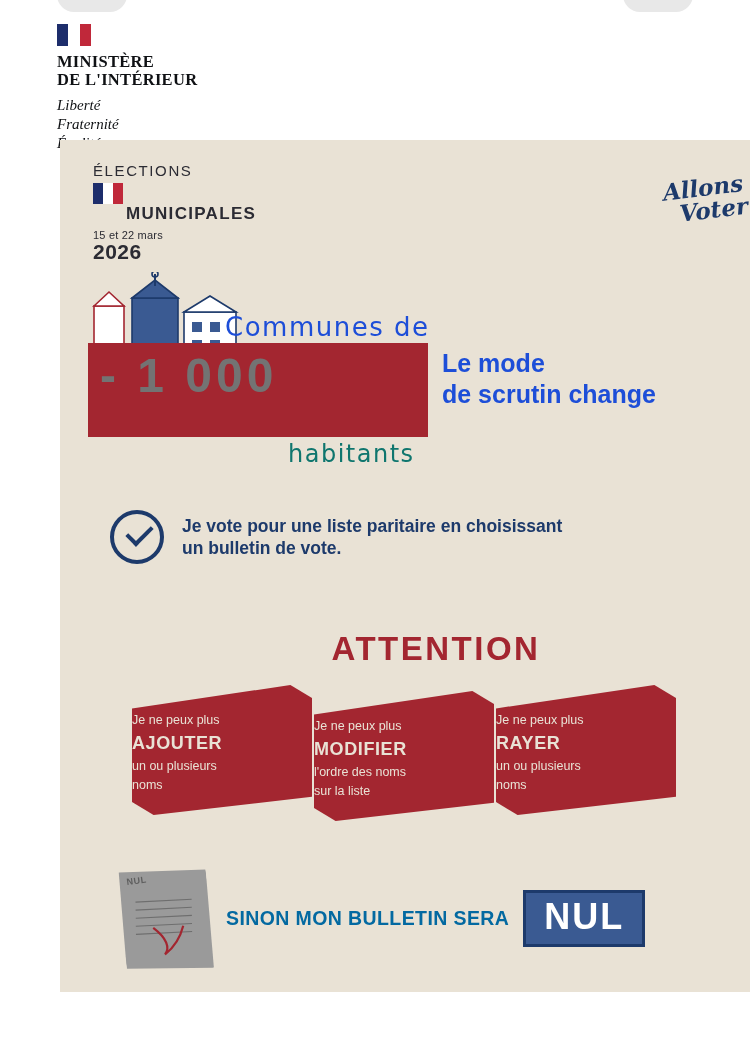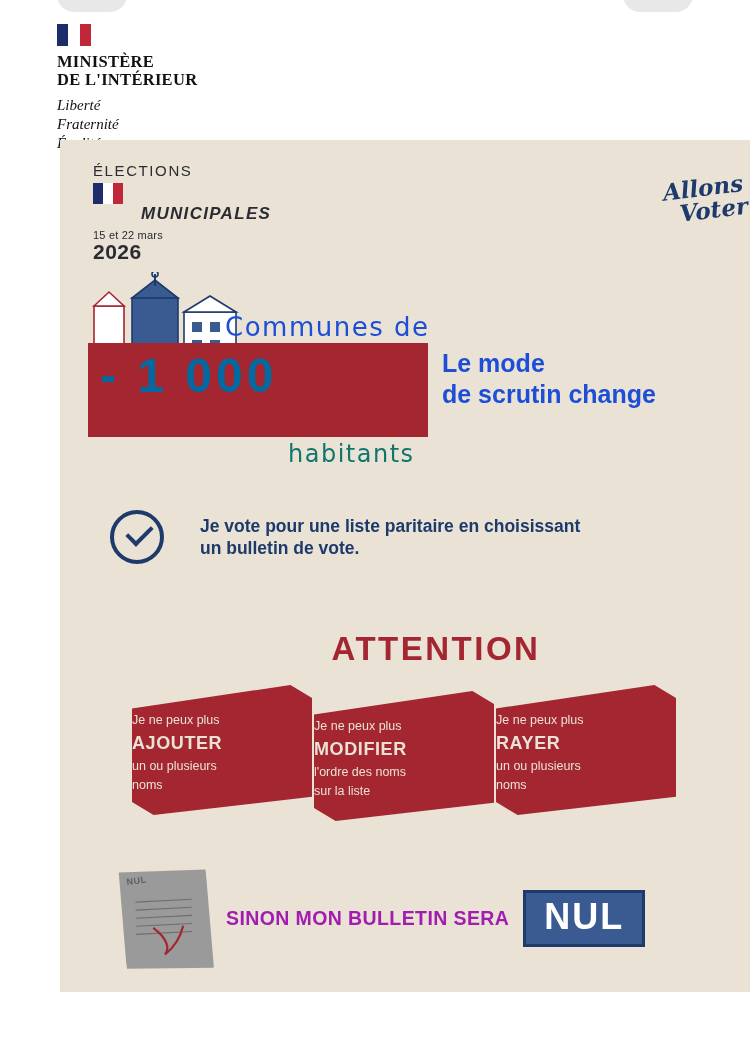--- a/index.html
+++ b/index.html
@@ -84,23 +84,22 @@
   }
   .elections .line1 {
     font-size: 15px;
     letter-spacing: 1.6px;
     color: #2b2b33;
     font-weight: 500;
   }
   .elections .row {
     display: flex;
     align-items: flex-end;
-    gap: 18px;
+    gap: 3px;
     margin-top: 2px;
-    font-style: italic;
   }
   .elections .flag2 {
     width: 30px; height: 42px;
     display: flex;
     flex-direction: column;
     position: relative;
     margin-top: 2px;
   }
   .elections .flag2 .bandes { display: flex; width: 30px; height: 21px; }
   .elections .flag2 .bandes span { flex: 1 1 auto; }
@@ -155,21 +154,21 @@
   .band {
     position: absolute;
     left: 28px; top: 203px;
     width: 340px; height: 94px;
     background: #a32630;
   }
   .band-text {
     position: absolute;
     left: 40px; top: 212px;
     width: 320px;
-    color: #0369a1;
+    color: #737373;
     font-size: 48px;
     font-weight: bold;
     letter-spacing: 4px;
     line-height: 1;
   }
   .communes {
     position: absolute;
     left: 165px; top: 172px;
     font-size: 26px;
     color: #1d4ed8;
@@ -192,21 +191,21 @@
     color: #1d4ed8;
     line-height: 1.25;
   }
 
   
   .check-row {
     position: absolute;
     left: 50px; top: 370px;
     display: flex;
     align-items: center;
-    gap: 36px;
+    gap: 18px;
     width: 620px;
   }
   .check-circle {
     width: 54px; height: 54px;
     border: 4px solid #1d3a6b;
     border-radius: 50%;
     flex: 0 0 auto;
     position: relative;
   }
   .check-circle:after {
@@ -296,21 +295,21 @@
     left: 12px; top: 10px;
     font-size: 9px;
     font-weight: bold;
     color: #5f5f5f;
     letter-spacing: 0.5px;
   }
   .sinon {
     font-size: 19.5px;
     font-weight: bold;
     letter-spacing: 0.4px;
-    color: #a21caf;
+    color: #0369a1;
     white-space: nowrap;
   }
   .nul-box {
     background: #3a5a92;
     border: 3px solid #1d3a6b;
     color: #ffffff;
     font-size: 36px;
     font-weight: bold;
     letter-spacing: 2px;
     padding: 6px 18px 9px;

